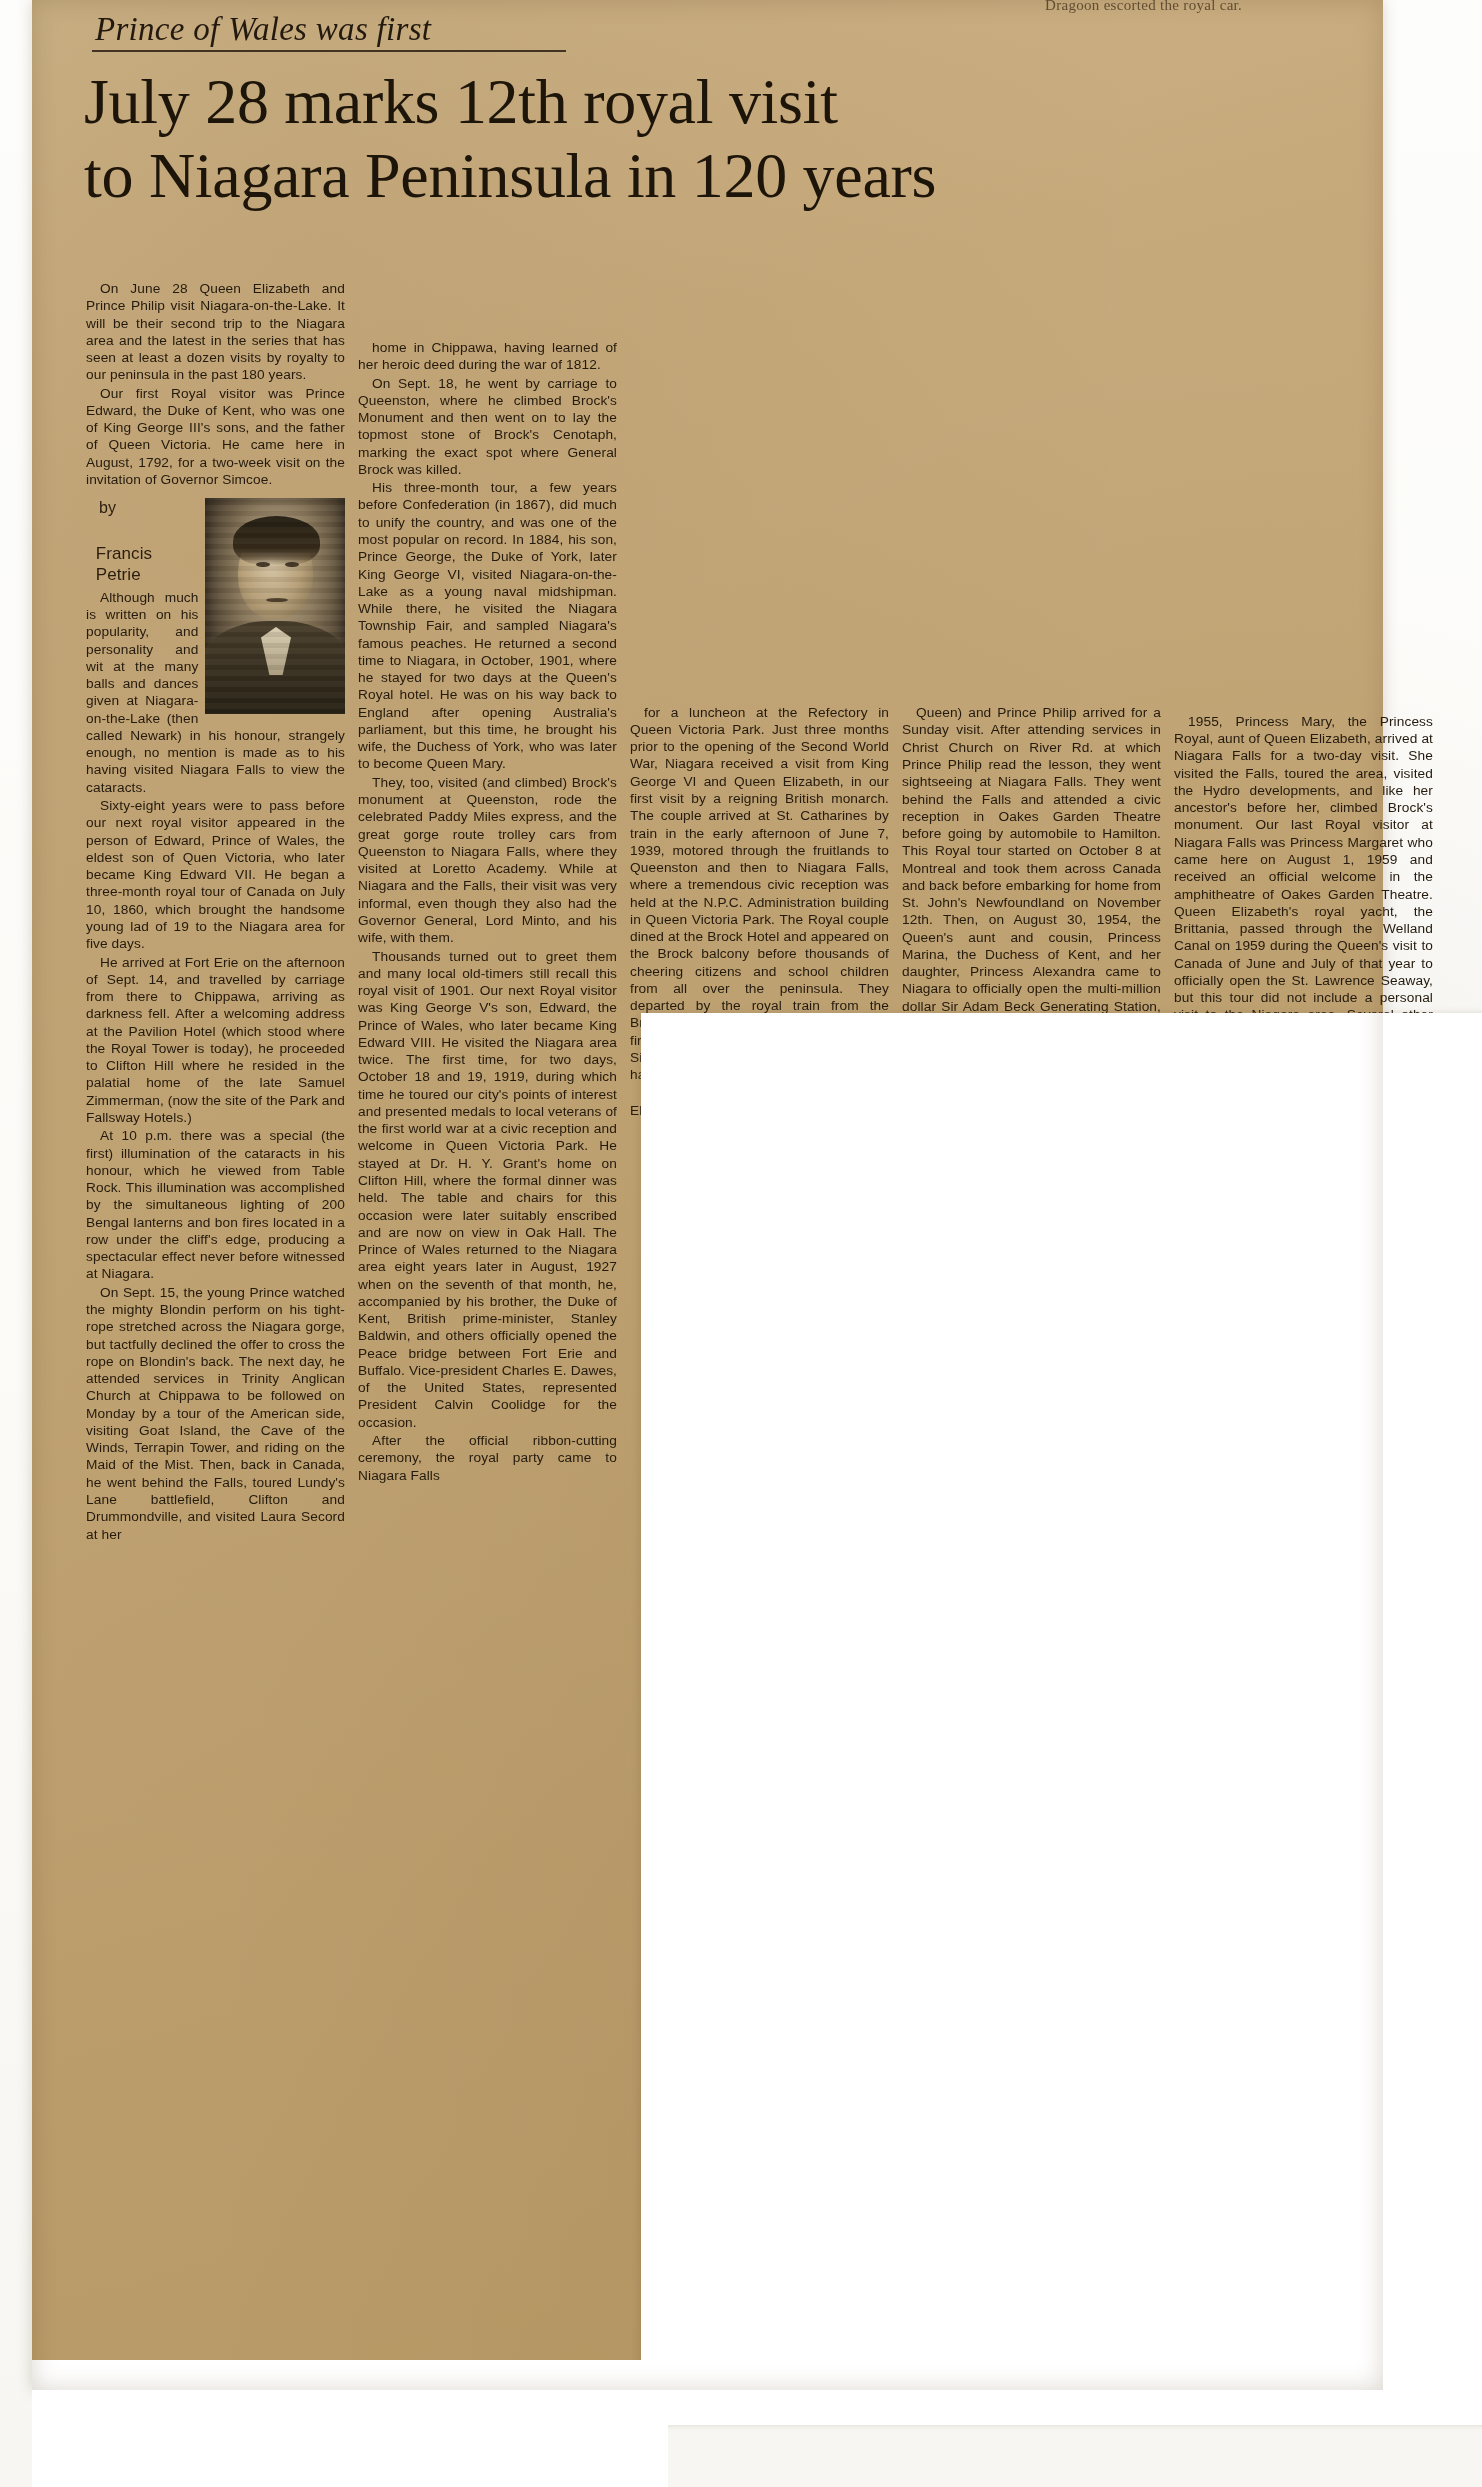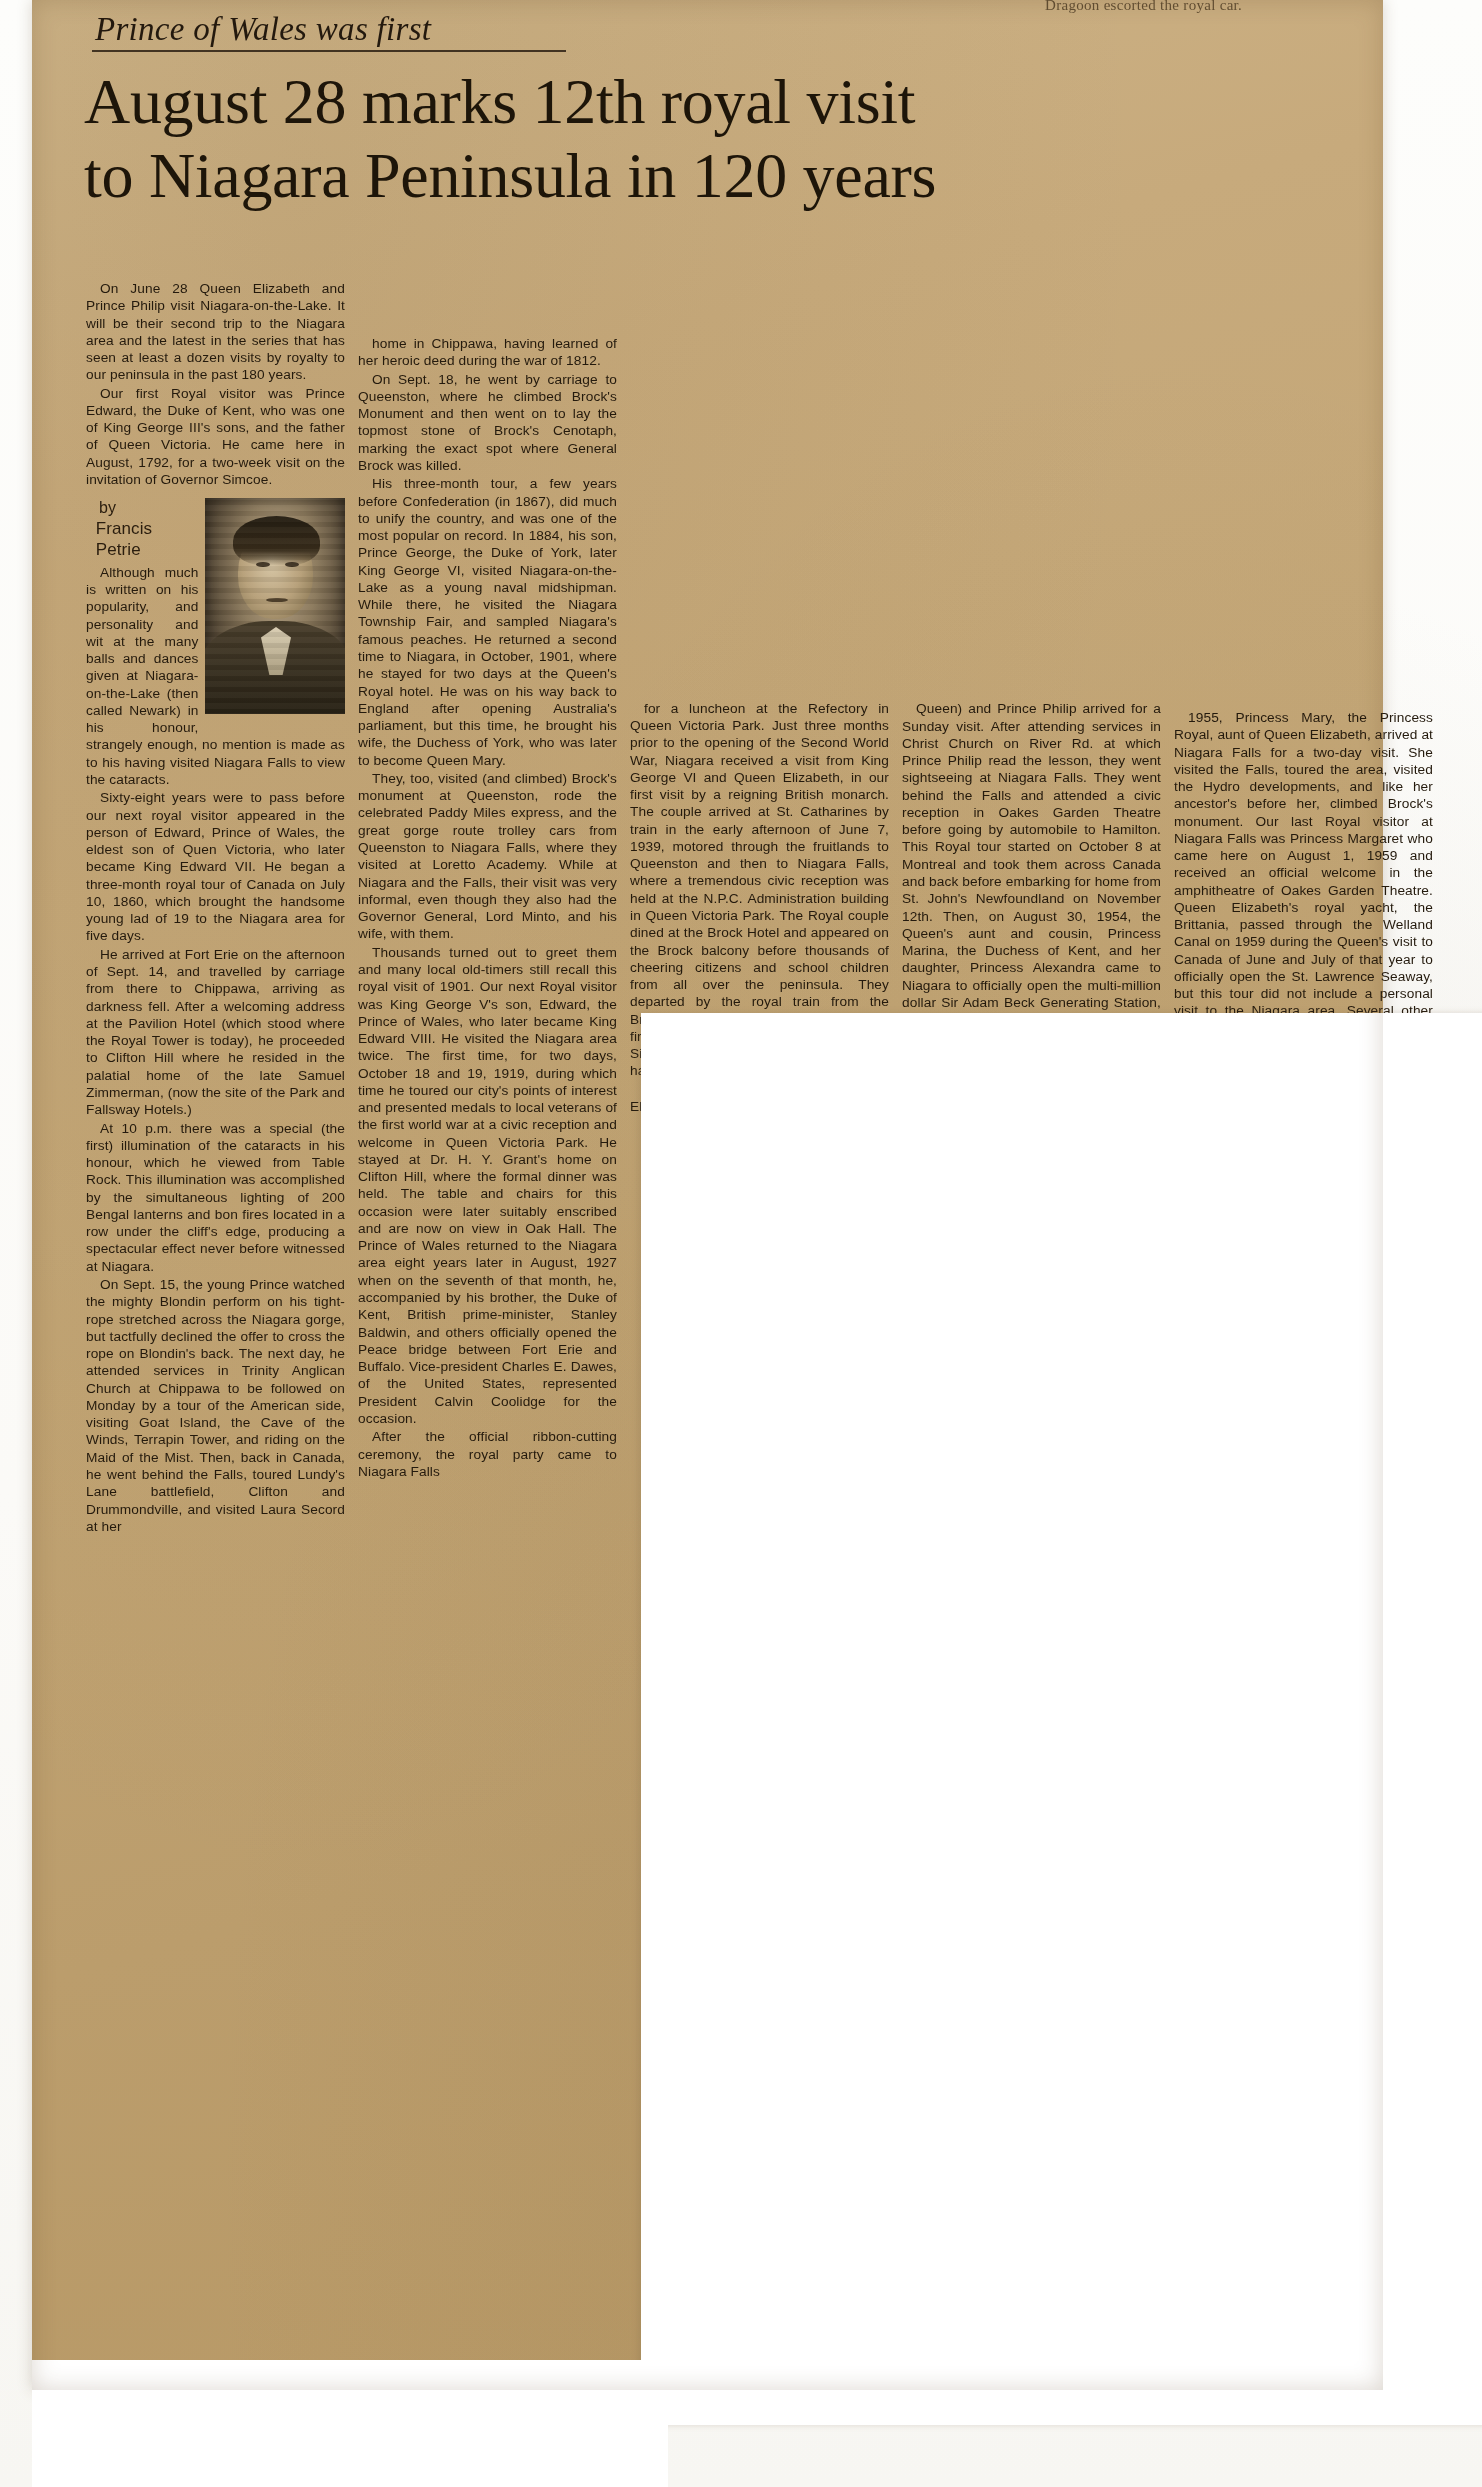--- a/index.html
+++ b/index.html
@@ -161,20 +161,21 @@
   #byline-by {
     font-size: 16px;
     color: #2a1d0e;
     margin-left: 13px;
   }
   #byline-name {
     font-size: 17px;
     color: #2a1d0e;
     margin-left: 9.7px;
     line-height: 1.25;
+    margin-top: 25px;
   }
   #portrait {
     float: right;
     width: 140px;
     height: 216px;
     margin: 8.6px 0 5.4px 6.5px;
     background:
       radial-gradient(ellipse at 52% 34%, #b9a789 0%, #8b795c 38%, #4e4231 70%, #2b2418 100%);
     position: relative;
     overflow: hidden;
@@ -242,21 +243,21 @@
   <div class="smudge" style="left:1272px;top:1121px;width:129px;height:21.6px; filter:blur(4.8px); opacity:0.18;"></div>
 
   <div id="clipping">
 
     <div id="top-fragment">Dragoon escorted the royal car.</div>
 
     <div id="kicker">Prince of Wales was first</div>
     <div id="kicker-rule"></div>
 
     <div id="headline">
-      <span class="l1">August 28 marks 12th royal visit</span>
+      <span class="l1">July 28 marks 12th royal visit</span>
       <span class="l2">to Niagara Peninsula in 120 years</span>
     </div>
 
     <div id="columns">
 
       <div class="col" id="col1">
         <p>On June 28 Queen Elizabeth and Prince Philip visit Niagara-on-the-Lake. It will be their second trip to the Niagara area and the latest in the series that has seen at least a dozen visits by royalty to our peninsula in the past 180 years.</p>
         <p>Our first Royal visitor was Prince Edward, the Duke of Kent, who was one of King George III's sons, and the father of Queen Victoria. He came here in August, 1792, for a two-week visit on the invitation of Governor Simcoe.</p>
 
         <div id="portrait">

